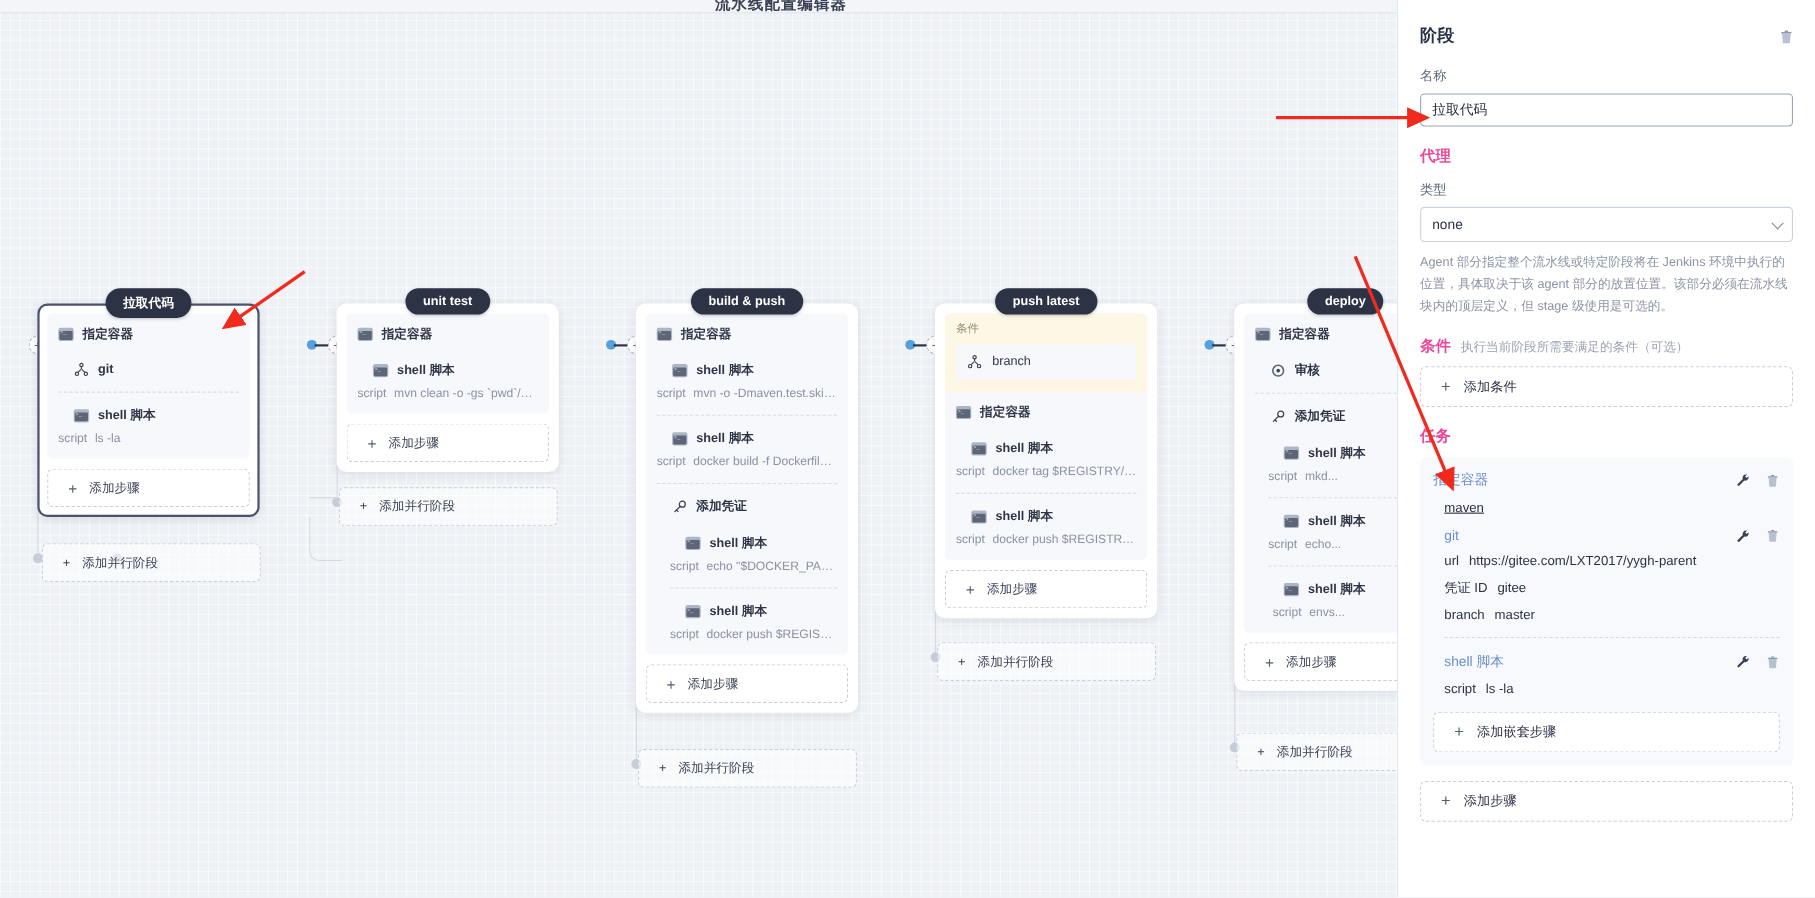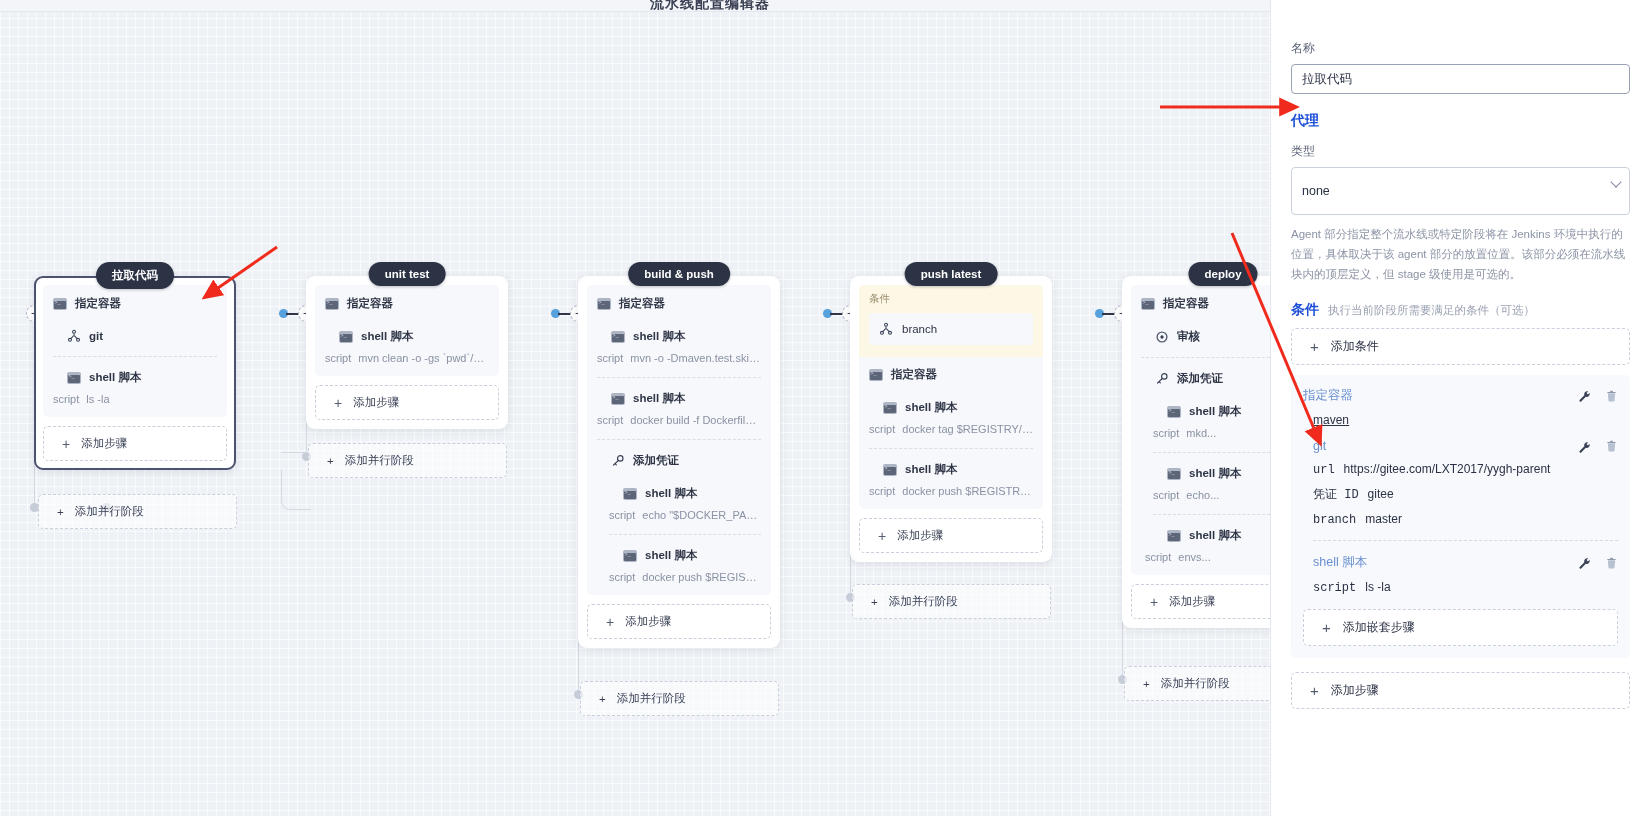--- a/index.html
+++ b/index.html
@@ -144,30 +144,30 @@
 
   
   .panel {
     position: absolute; right: 0; top: 0; width: 380px; height: 816px;
     background: #fff; border-left: 1px solid #e2e6ee;
     padding: 22px 20px 0 20px; overflow: hidden; z-index: 20;
   }
   .p-head { display: flex; align-items: center; justify-content: space-between; }
   .p-title { font-size: 15.5px; font-weight: bold; color: #2b3144; }
   .lbl { font-size: 12px; color: #5c6478; margin: 18px 0 7px 0; }
-  .sec-title { font-size: 14px; font-weight: bold; color: #1d4ed8; margin: 18px 0 0 0; }
+  .sec-title { font-size: 14px; font-weight: bold; color: #ec4899; margin: 18px 0 0 0; }
   .inp {
     width: 100%; height: 30px; border: 1px solid #cbd2de; border-radius: 4px;
     font-size: 12.5px; color: #2b3144; padding: 0 10px; outline: none;
     font-family: "Liberation Sans", sans-serif; background: #fff;
   }
   .inp.focus { border-color: #9aa3b5; }
   .sel-wrap { position: relative; }
   .sel {
-    width: 100%; height: 48px; border: 1px solid #cbd2de; border-radius: 4px;
+    width: 100%; height: 32px; border: 1px solid #cbd2de; border-radius: 4px;
     font-size: 12.5px; color: #2b3144; padding: 0 28px 0 10px;
     display: flex; align-items: center; background: #fff;
   }
   .chev {
     position: absolute; right: 10px; top: 11px;
     width: 8px; height: 8px; border-right: 1.6px solid #808a9c;
     border-bottom: 1.6px solid #808a9c; transform: rotate(45deg);
   }
   .help {
     font-size: 11.5px; color: #8b93a5; line-height: 1.75; margin-top: 9px;
@@ -183,21 +183,21 @@
     background: #fff; cursor: pointer;
   }
   .task-box {
     background: #f7f9fc; border-radius: 5px;
     margin-top: 10px; padding: 12px 12px 12px 12px;
   }
   .task-row { display: flex; align-items: center; justify-content: space-between; }
   .task-name { font-size: 12.5px; color: #6a8fd0; }
   .task-acts { display: flex; gap: 14px; align-items: center; }
   .kv { font-size: 12px; color: #2b3144; margin-top: 9px; }
-  .kv .k { color: #2b3144; margin-right: 9px; font-family: Liberation Mono, monospace; }
+  .kv .k { color: #2b3144; margin-right: 9px; }
   .kv.pad { margin-left: 10px; text-decoration: underline; }
   .tsep { border-top: 1px dashed #d4dae4; margin: 13px 0; }
   .nest { margin-left: 10px; }
 
   .wrench { width: 13px; height: 13px; cursor: pointer; }
   .trash  { width: 13px; height: 14px; cursor: pointer; }
 
   
   .arrow { position: absolute; z-index: 40; pointer-events: none; }
 </style>
@@ -489,37 +489,47 @@
             <span class="step-title">shell 脚本</span>
           </div>
           <div class="step-sub" style="margin-left:12px;">
             <b>script</b><span>echo...</span>
           </div>
           <div class="sep" style="margin-left:12px;"></div>
           <div class="step indent2" style="margin-left:26px;">
             <span class="ic ic-term"></span>
             <span class="step-title">shell 脚本</span>
           </div>
-          <div class="step-sub" style="margin-left:4px;">
+          <div class="step-sub" style="margin-left:16px;">
             <b>script</b><span>envs...</span>
           </div>
         </div>
         <div class="add-btn">
           <span class="pl">+</span>
           <span>添加步骤</span>
         </div>
       </div>
     </div>
     <div class="add-parallel" style="left:1124px; top:666px; width:199px;">
       <span class="pl">+</span>
       <span>添加并行阶段</span>
     </div>
   </div>
 
   <div class="panel">
+    <div class="p-head">
+      <div class="p-title">阶段</div>
+      <span class="trash">
+        <svg viewBox="0 0 16 16" width="14" height="15">
+            <path d="M3.5 4.5h9l-.8 9.3a1 1 0 0 1-1 .9H5.3a1 1 0 0 1-1-.9L3.5 4.5z" fill="#b8c1d1"></path>
+            <rect x="2.6" y="3" width="10.8" height="1.4" rx=".6" fill="#8e99ad"></rect>
+            <rect x="6.2" y="1.5" width="3.6" height="1.6" rx=".5" fill="#8e99ad"></rect>
+          </svg>
+      </span>
+    </div>
 
     <div class="lbl">名称</div>
     <input class="inp focus" value="拉取代码" style="">
 
     <div class="sec-title">代理</div>
 
     <div class="lbl" style="margin-top:13px;">类型</div>
     <div class="sel-wrap">
       <div class="sel">none</div>
       <span class="chev"></span>
@@ -529,20 +539,21 @@
 
     <div class="sec-row">
       <span class="sec-title" style="margin:0;">条件</span>
       <span class="sec-hint">执行当前阶段所需要满足的条件（可选）</span>
     </div>
     <div class="dash-btn">
       <span class="pl" style="font-size:15px;color:#555d72;">+</span>
       <span>添加条件</span>
     </div>
 
+    <div class="sec-title">任务</div>
 
     <div class="task-box">
       <div class="task-row">
         <span class="task-name">指定容器</span>
         <span class="task-acts">
           <span class="wrench">
             <svg viewBox="0 0 16 16" width="13" height="13">
                 <path d="M11.4 1.6a3.8 3.8 0 0 0-3.6 5l-5.4 5.4a1.3 1.3 0 1 0 1.8 1.8l5.4-5.4a3.8 3.8 0 0 0 4.6-4.9l-2 2-1.7-1.7 2-2a3.8 3.8 0 0 0-1.1-.2z" fill="#3a4156"></path>
               </svg>
           </span>

